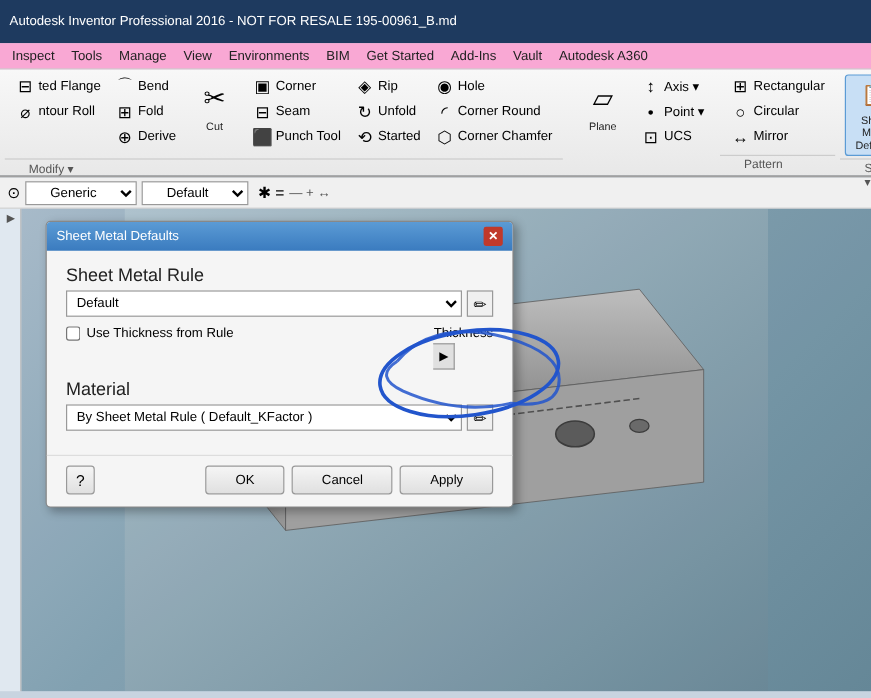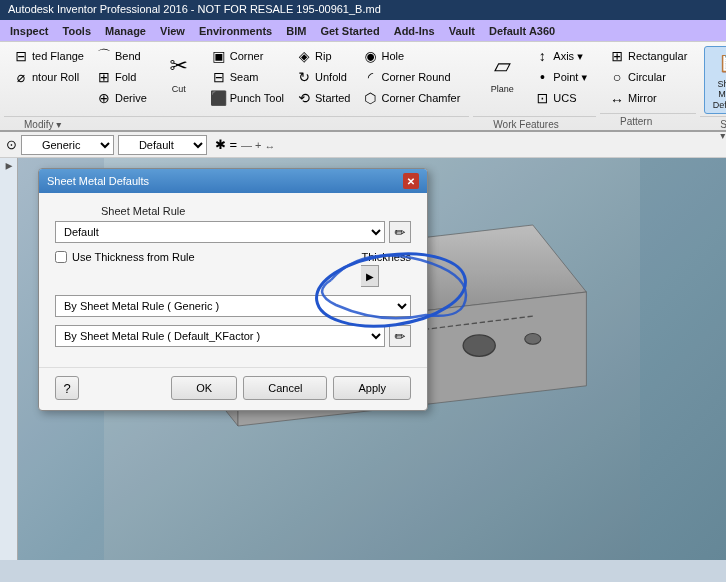--- a/index.html
+++ b/index.html
@@ -4,34 +4,34 @@
   <style>
     * { box-sizing: border-box; margin: 0; padding: 0; }
     body { font-family: 'Segoe UI', Arial, sans-serif; font-size: 11px; background: #c8d4e0; overflow: hidden; width: 726px; height: 582px; position: relative; }
 
     
     .title-bar {
       background: #1e3a5f;
       color: white;
       font-size: 11px;
       padding: 3px 8px;
-      height: 20px;
-      display: flex;
+      height: 36px;
+      display: flex;
+      align-items: center;
     }
 
     
     .menu-bar {
-      background: #c4b5fd;
+      background: #f9a8d4;
       display: flex;
       align-items: center;
       height: 22px;
       border-bottom: 1px solid #ccc;
       padding: 0 4px;
       gap: 2px;
-      font-weight: bold;
     }
     .menu-item {
       padding: 2px 6px;
       cursor: pointer;
       font-size: 11px;
       color: #222;
       border-radius: 2px;
     }
 
     
@@ -184,24 +184,23 @@
       font-size: 10px;
       color: white;
       font-weight: bold;
     }
 
     .dialog-body {
       padding: 12px 16px;
     }
 
     .section-label {
-      font-size: 11px;
+      font-size: 15px;
       color: #222;
       margin-bottom: 4px;
-      margin-left: 46px;
     }
 
     .dropdown-row {
       display: flex;
       align-items: center;
       gap: 4px;
       margin-bottom: 8px;
     }
 
     .dropdown {
@@ -348,21 +347,21 @@
 <div class="menu-bar">
   <span class="menu-item">Inspect</span>
   <span class="menu-item">Tools</span>
   <span class="menu-item">Manage</span>
   <span class="menu-item">View</span>
   <span class="menu-item">Environments</span>
   <span class="menu-item">BIM</span>
   <span class="menu-item">Get Started</span>
   <span class="menu-item">Add-Ins</span>
   <span class="menu-item">Vault</span>
-  <span class="menu-item">Default A360</span>
+  <span class="menu-item">Autodesk A360</span>
 </div>
 
 <div class="ribbon">
 
   <div class="ribbon-group-wrapper">
     <div class="ribbon-group-inner">
 
       <div class="ribbon-col">
         <div class="ribbon-btn-small">
           <span class="icon-sm">⊟</span>
@@ -457,21 +456,20 @@
         <div class="ribbon-btn-small">
           <span class="icon-sm">•</span>
           <span>Point ▾</span>
         </div>
         <div class="ribbon-btn-small">
           <span class="icon-sm">⊡</span>
           <span>UCS</span>
         </div>
       </div>
     </div>
-    <div class="modify-label">Work Features</div>
   </div>
 
   <div class="ribbon-separator"></div>
 
   <div class="ribbon-group-wrapper">
     <div class="ribbon-group-inner">
       <div class="ribbon-col">
         <div class="ribbon-btn-small">
           <span class="icon-sm">⊞</span>
           <span>Rectangular</span>
@@ -584,25 +582,21 @@
 
                 <svg style="position:absolute; top:-30px; left:-80px; width:200px; height:100px; pointer-events:none;" viewBox="0 0 200 100">
                   <ellipse cx="110" cy="55" rx="75" ry="35" fill="none" stroke="#2255cc" stroke-width="3" transform="rotate(-8 110 55)" style="stroke-dasharray:none;"></ellipse>
 
                   <path d="M 50,45 Q 80,10 140,25 Q 185,38 185,60 Q 185,85 145,80 Q 100,90 55,70 Q 30,58 50,45" fill="none" stroke="#2255cc" stroke-width="2.5" opacity="0.85"></path>
                 </svg>
               </div>
             </div>
           </div>
 
-          <div class="dropdown-row">
-            <select class="dropdown">
-              <option>By Sheet Metal Rule ( Generic )</option>
-            </select>
-          </div>
+          <div class="section-label">Material</div>
 
           <div class="dropdown-row">
             <select class="dropdown">
               <option>By Sheet Metal Rule ( Default_KFactor )</option>
             </select>
             <div class="edit-icon">✏</div>
           </div>
 
         </div>
 

